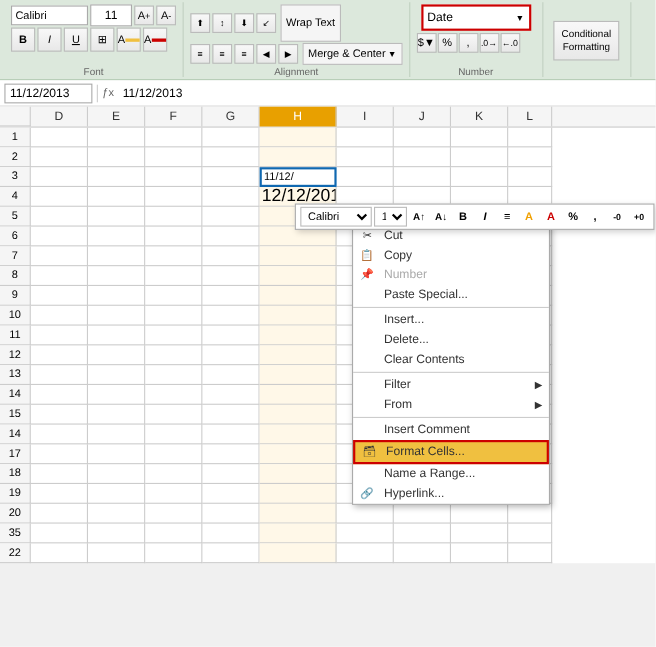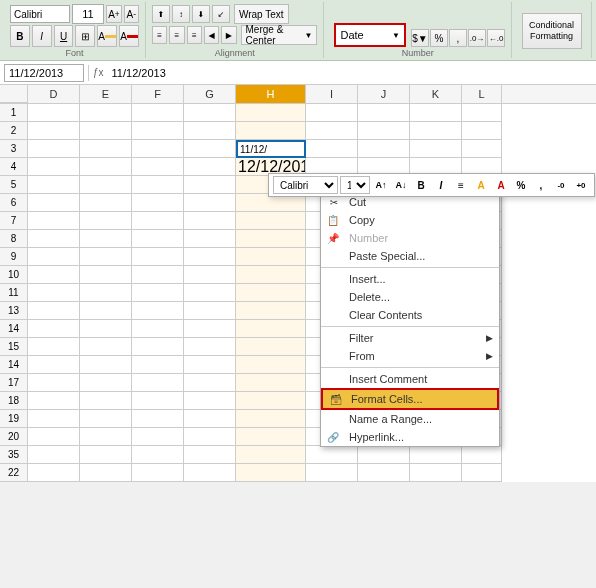--- a/index.html
+++ b/index.html
@@ -1,20 +1,20 @@
 <!DOCTYPE html>
 <html><head>
   <meta charset="utf-8">
   <style>
     * { box-sizing: border-box; margin: 0; padding: 0; }
     body { font-family: 'Segoe UI', Arial, sans-serif; font-size: 11px; background: #f0f0f0; width: 596px; height: 588px; overflow: hidden; }
     
     .font-size-box { width: 38px; height: 20px; border: 1px solid #aaa; background: white; text-align: center; font-size: 11px; display: flex; align-items: center; justify-content: center; padding: 0 2px; }
 
-    .wrap-text-btn { height: 20px; border: 1px solid #bbb; background: #f5f5f5; cursor: pointer; padding: 4px 4px; font-size: 10px; display: flex; align-items: center; }
+    .wrap-text-btn { height: 20px; border: 1px solid #bbb; background: #f5f5f5; cursor: pointer; padding: 16px 4px; font-size: 10px; display: flex; align-items: center; }
     .merge-center-btn { height: 20px; border: 1px solid #bbb; background: #f5f5f5; cursor: pointer; padding: 0 4px; font-size: 10px; display: flex; align-items: center; }
 
     .number-box { width: 90px; height: 24px; border: 2px solid #cc0000; background: white; display: flex; align-items: center; justify-content: space-between; padding: 0 4px; margin: 0 4px; cursor: pointer; }
 
     
     .formula-bar { display: flex; align-items: center; background: white; border-bottom: 1px solid #ccc; height: 24px; padding: 0 4px; gap: 4px; }
     .name-box { width: 80px; height: 18px; border: 1px solid #aaa; font-size: 11px; padding: 0 4px; display: flex; align-items: center; }
     .formula-divider { width: 1px; height: 16px; background: #ccc; }
     .formula-content { flex: 1; font-size: 11px; padding: 0 4px; }
 
@@ -105,21 +105,21 @@
           <div class="merge-center-btn" style="font-size:10px; margin-left:2px; display:flex; align-items:center; gap:2px;">
             <span>Merge &amp; Center</span>
             <span style="font-size:8px;">▼</span>
           </div>
         </div>
       </div>
       <div class="rsection-label">Alignment</div>
     </div>
 
     <div class="rsection">
-      <div class="rsection-content" style="flex-direction:row; gap:1px; align-items:flex-end;">
+      <div class="rsection-content" style="flex-direction:column; gap:1px; align-items:flex-start;">
         <div class="number-box num-format-highlighted" style="width:100px; border:2px solid #cc0000;">
           <span style="font-size:11px;">Date</span>
           <span style="font-size:8px;">▼</span>
         </div>
         <div style="display:flex; gap:1px; margin-top:1px;">
           <div class="small-btn" style="width:18px;height:18px; font-size:10px;">$▼</div>
           <div class="small-btn" style="width:18px;height:18px; font-size:10px;">%</div>
           <div class="small-btn" style="width:18px;height:18px; font-size:10px;">,</div>
           <div class="small-btn" style="width:18px;height:18px; font-size:8px;">.0→</div>
           <div class="small-btn" style="width:18px;height:18px; font-size:8px;">←.0</div>
@@ -277,20 +277,32 @@
         <div class="cell" style="width: 52px; min-width: 52px;"></div>
         <div class="cell" style="width: 52px; min-width: 52px;"></div>
         <div class="cell selected-col" style="width: 70px; min-width: 70px;"></div>
         <div class="cell" style="width: 52px; min-width: 52px;"></div>
         <div class="cell" style="width: 52px; min-width: 52px;"></div>
         <div class="cell" style="width: 52px; min-width: 52px;"></div>
         <div class="cell" style="width: 40px; min-width: 40px;"></div>
       </div>
       <div class="grid-row">
         <div class="row-num">11</div>
+        <div class="cell" style="width: 52px; min-width: 52px;"></div>
+        <div class="cell" style="width: 52px; min-width: 52px;"></div>
+        <div class="cell" style="width: 52px; min-width: 52px;"></div>
+        <div class="cell" style="width: 52px; min-width: 52px;"></div>
+        <div class="cell selected-col" style="width: 70px; min-width: 70px;"></div>
+        <div class="cell" style="width: 52px; min-width: 52px;"></div>
+        <div class="cell" style="width: 52px; min-width: 52px;"></div>
+        <div class="cell" style="width: 52px; min-width: 52px;"></div>
+        <div class="cell" style="width: 40px; min-width: 40px;"></div>
+      </div>
+      <div class="grid-row">
+        <div class="row-num">12</div>
         <div class="cell" style="width: 52px; min-width: 52px;"></div>
         <div class="cell" style="width: 52px; min-width: 52px;"></div>
         <div class="cell" style="width: 52px; min-width: 52px;"></div>
         <div class="cell" style="width: 52px; min-width: 52px;"></div>
         <div class="cell selected-col" style="width: 70px; min-width: 70px;"></div>
         <div class="cell" style="width: 52px; min-width: 52px;"></div>
         <div class="cell" style="width: 52px; min-width: 52px;"></div>
         <div class="cell" style="width: 52px; min-width: 52px;"></div>
         <div class="cell" style="width: 40px; min-width: 40px;"></div>
       </div>

